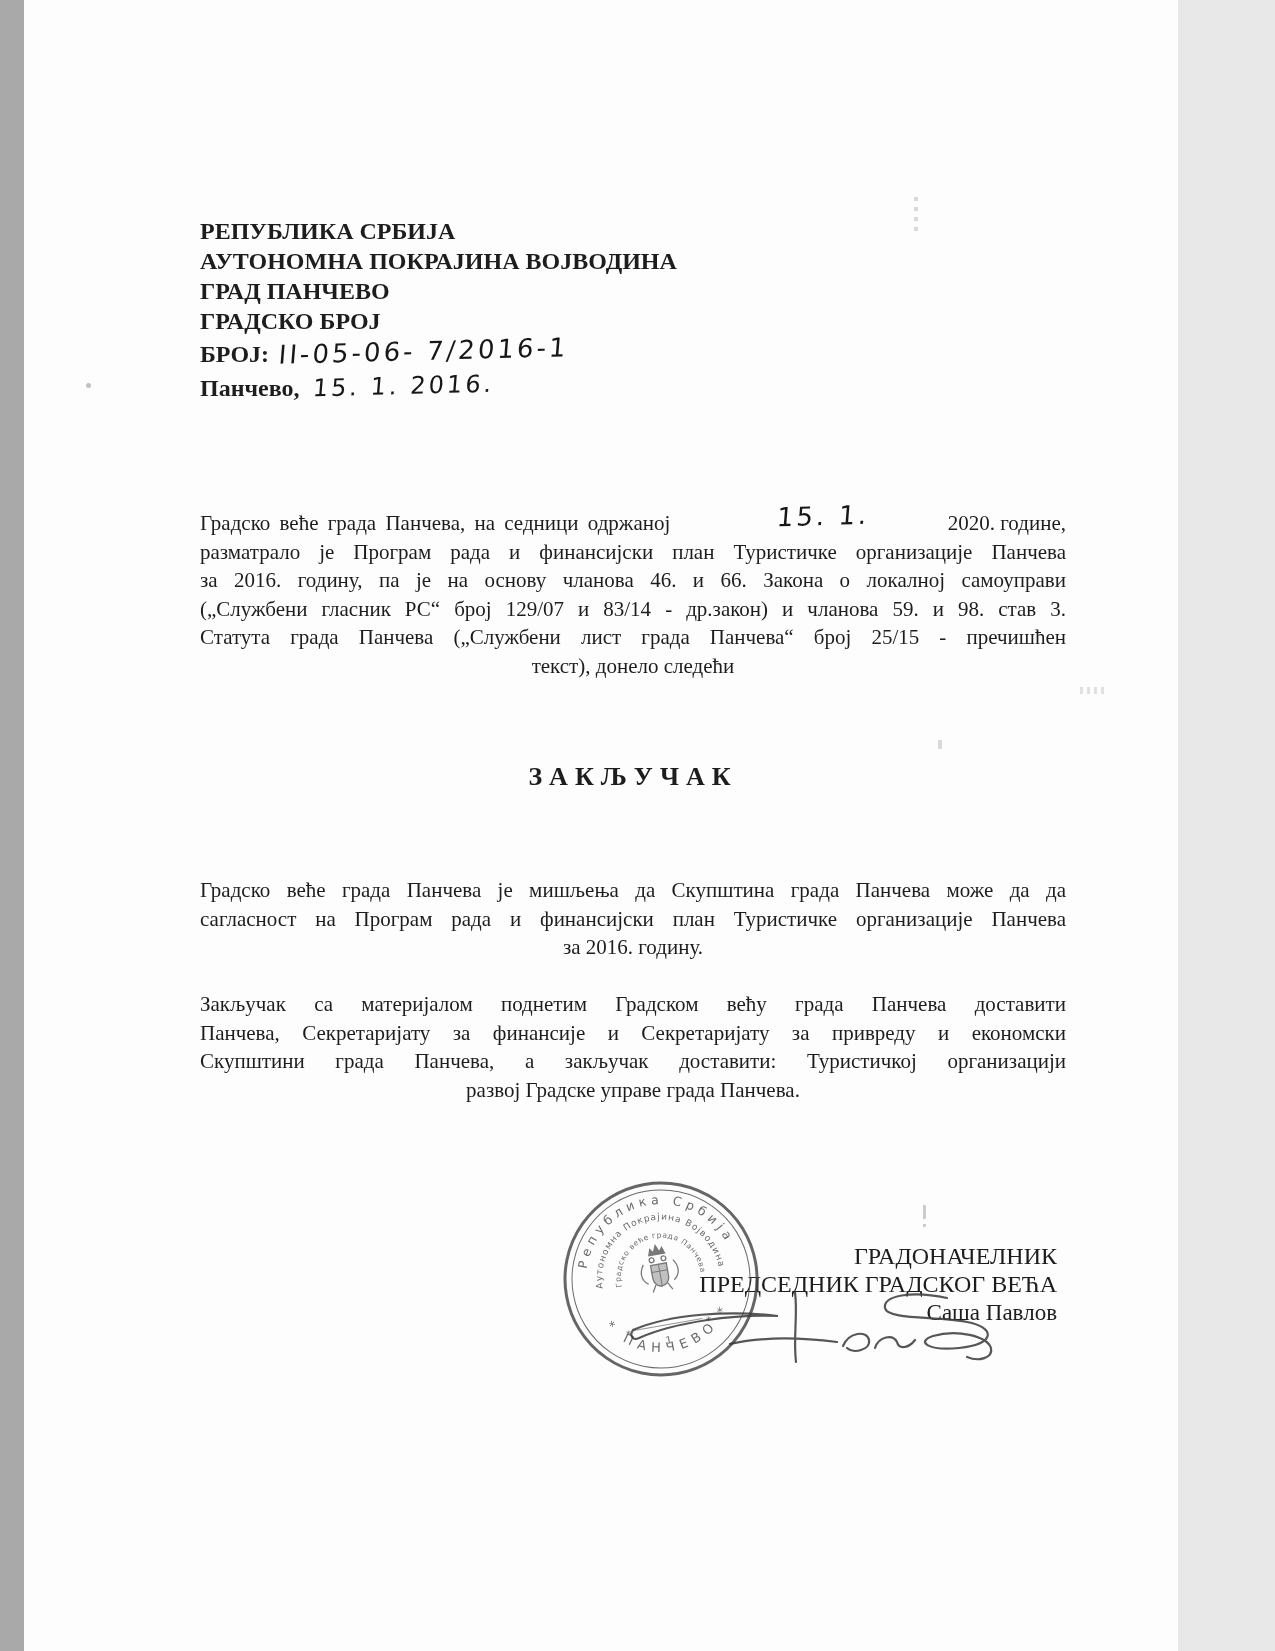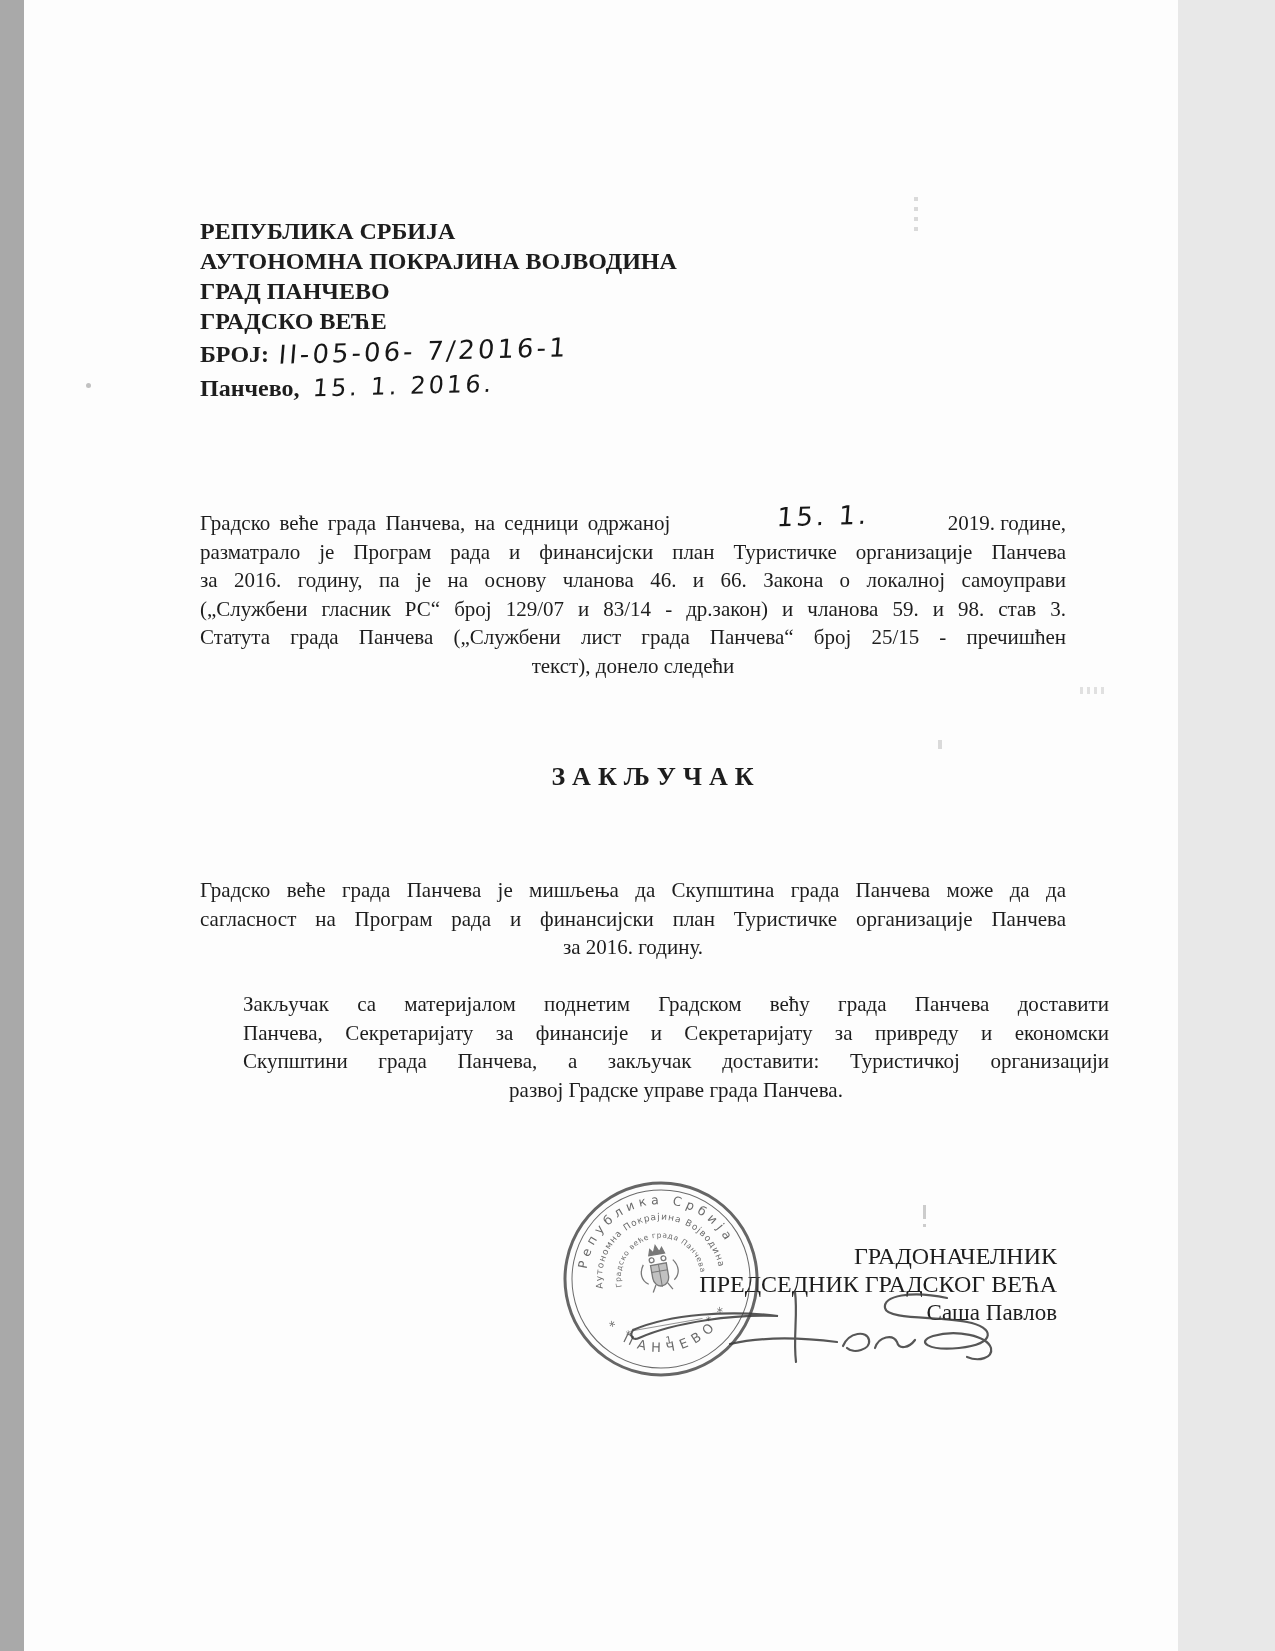--- a/index.html
+++ b/index.html
@@ -28,21 +28,21 @@
   
   .para { position:absolute; left:200px; width:866px; font-size:21px; line-height:28.5px; }
   .jline  { text-align:justify; text-align-last:justify; white-space:normal; }
   .lline  { text-align:center; }
   .p1-first { position:relative; text-align:left; }
   .p1-first .seg1 { word-spacing:4px; }
   .p1-first .hw-inline { position:absolute; left:577px; top:-7px; font-size:26px; }
   .p1-first .seg2 { position:absolute; right:0; top:0; }
 
   .doc-title {
-    position:absolute; left:209px; top:762px; width:866px;
+    position:absolute; left:186px; top:762px; width:866px;
     padding-left:28px; box-sizing:border-box;
     text-align:center; font-weight:bold; font-size:26px; letter-spacing:7px;
     white-space:nowrap;
   }
 
   
   .sig-block {
     position:absolute; left:557px; top:1242px; width:500px;
     text-align:right; font-weight:normal; line-height:28px; z-index:1;
   }
@@ -69,51 +69,51 @@
 
 <div class="page">
 
   <div class="scan-edge left"></div>
   <div class="scan-edge right"></div>
 
   <div class="letterhead">
     <div class="lh-line">РЕПУБЛИКА СРБИЈА</div>
     <div class="lh-line">АУТОНОМНА ПОКРАЈИНА ВОЈВОДИНА</div>
     <div class="lh-line">ГРАД ПАНЧЕВО</div>
-    <div class="lh-line">ГРАДСКО ВЕЋЕ</div>
+    <div class="lh-line">ГРАДСКО БРОЈ</div>
     <div class="num-line">
       <span>БРОЈ:</span><span class="hw hw-number">II-05-06- 7/2016-1</span>
     </div>
     <div class="num-line">
       <span>Панчево,</span><span class="hw hw-date">15. 1. 2016.</span>
     </div>
   </div>
 
   <div class="para" style="top:509px;">
     <div class="p1-first">
       <span class="seg1">Градско веће града Панчева, на седници одржаној</span>
       <span class="hw hw-inline">15. 1.</span>
-      <span class="seg2">2019. године,</span>
+      <span class="seg2">2020. године,</span>
     </div>
     <div class="jline">разматрало је Програм рада и финансијски план Туристичке организације Панчева</div>
     <div class="jline">за 2016. годину, па је на основу чланова 46. и 66. Закона о локалној самоуправи</div>
     <div class="jline">(„Службени гласник РС“ број 129/07 и 83/14 - др.закон) и чланова 59. и 98. став 3.</div>
     <div class="jline">Статута града Панчева („Службени лист града Панчева“ број 25/15 - пречишћен</div>
     <div class="lline">текст), донело следећи</div>
   </div>
 
   <div class="doc-title">ЗАКЉУЧАК</div>
 
   <div class="para" style="top:876px;">
     <div class="jline">Градско веће града Панчева је мишљења да Скупштина града Панчева може да да</div>
     <div class="jline">сагласност на Програм рада и финансијски план Туристичке организације Панчева</div>
     <div class="lline">за 2016. годину.</div>
   </div>
 
-  <div class="para" style="top:990px;margin-left:43px;">
+  <div class="para" style="top:990px;">
     <div class="jline">Закључак са материјалом поднетим Градском већу града Панчева доставити</div>
     <div class="jline">Панчева, Секретаријату за финансије и Секретаријату за привреду и економски</div>
     <div class="jline">Скупштини града Панчева, а закључак доставити: Туристичкој организацији</div>
     <div class="lline">развој Градске управе града Панчева.</div>
   </div>
 
   <div class="sig-block">
     <div class="sig-title">ГРАДОНАЧЕЛНИК</div>
     <div class="sig-title">ПРЕДСЕДНИК ГРАДСКОГ ВЕЋА</div>
     <div class="sig-name">Саша Павлов</div>

